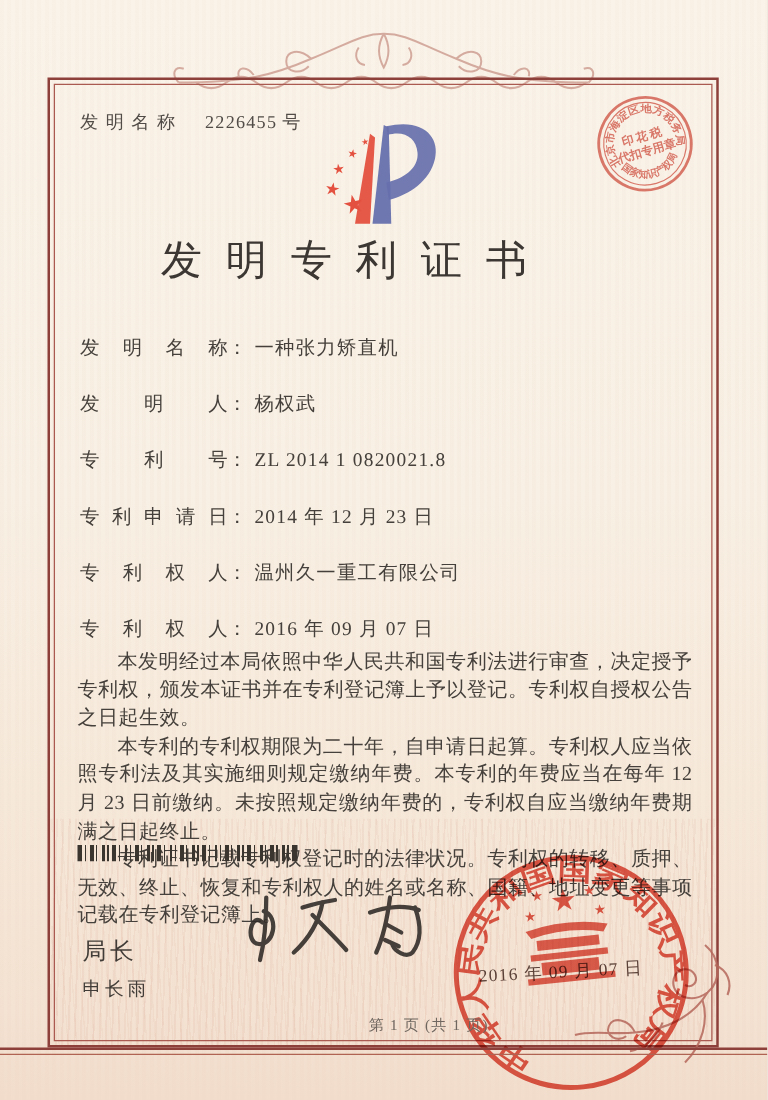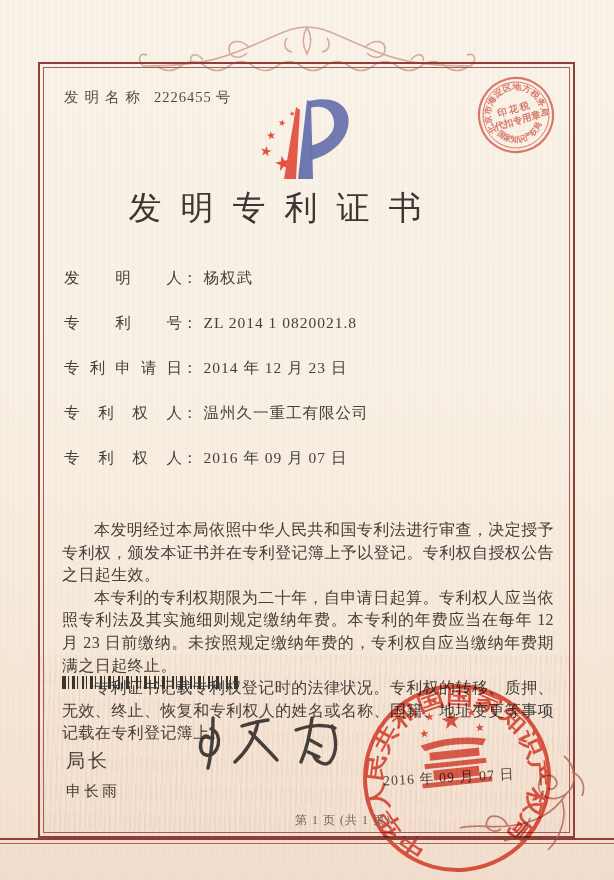--- a/index.html
+++ b/index.html
@@ -27,21 +27,21 @@
     position:absolute; left:3px; top:3px; right:3px; bottom:3px;
     border:1px solid #aa5a50;
   }
   .bottom-rule-1 { position:absolute; left:0; top:838px; width:614px; border-top:2.5px solid #8d3f3a; }
   .bottom-rule-2 { position:absolute; left:0; top:843px; width:614px; border-top:1.5px solid #b06352; }
 
   .cert-no {
     position:absolute; left:64px; top:88px; font-size:14.5px; color:#514c47; white-space:nowrap;
   }
   .cert-no .pre { letter-spacing:6px; }
-  .cert-no .num { letter-spacing:1px; margin-left:8px; }
+  .cert-no .num { letter-spacing:1px; margin-left:18px; }
   .cert-no .suf { margin-left:4px; }
 
   .title {
     position:absolute; left:0; top:186px; width:550px; text-align:center;
     font-size:33px; color:#3c3733; letter-spacing:19px; text-indent:19px; font-weight:500;
   }
 
   .fields { position:absolute; left:64px; top:268px; width:480px; }
   .f-row { height:45px; font-size:15.5px; color:#45403b; white-space:nowrap; }
   .f-label { display:inline-block; width:118px; text-align:justify; text-align-last:justify; vertical-align:top; }
@@ -143,20 +143,23 @@
         <textPath href="#taxBotArc" startOffset="0" textLength="54" lengthAdjust="spacingAndGlyphs">国家知识产权局</textPath>
       </text>
       <text x="58" y="55" font-size="9.5" font-weight="bold" text-anchor="middle" letter-spacing="2">印花税</text>
       <text x="58" y="67" font-size="9.5" font-weight="bold" text-anchor="middle">代扣专用章</text>
     </g>
   </svg>
 
   <div class="title">发明专利证书</div>
 
   <div class="fields">
+    <div class="f-row">
+      <span class="f-label">发明名称</span><span class="f-colon">：</span><span class="f-value">一种张力矫直机</span>
+    </div>
     <div class="f-row">
       <span class="f-label">发明人</span><span class="f-colon">：</span><span class="f-value">杨权武</span>
     </div>
     <div class="f-row">
       <span class="f-label">专利号</span><span class="f-colon">：</span><span class="f-value">ZL 2014 1 0820021.8</span>
     </div>
     <div class="f-row">
       <span class="f-label">专利申请日</span><span class="f-colon">：</span><span class="f-value">2014 年 12 月 23 日</span>
     </div>
     <div class="f-row">

